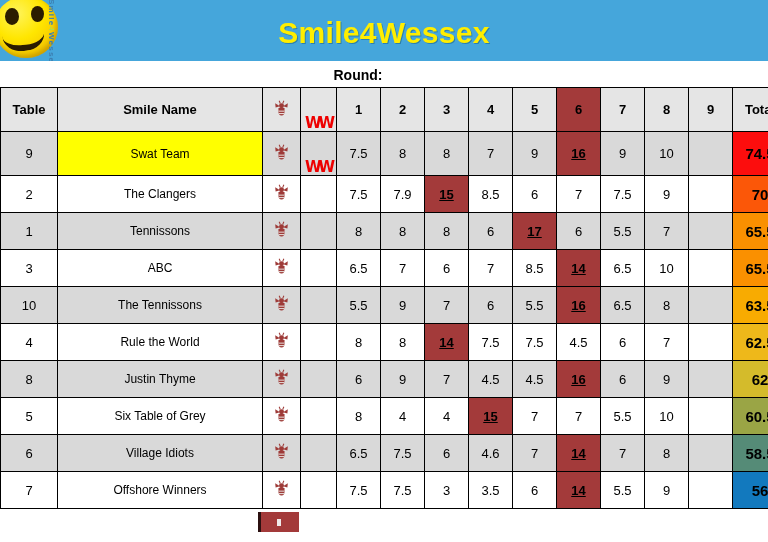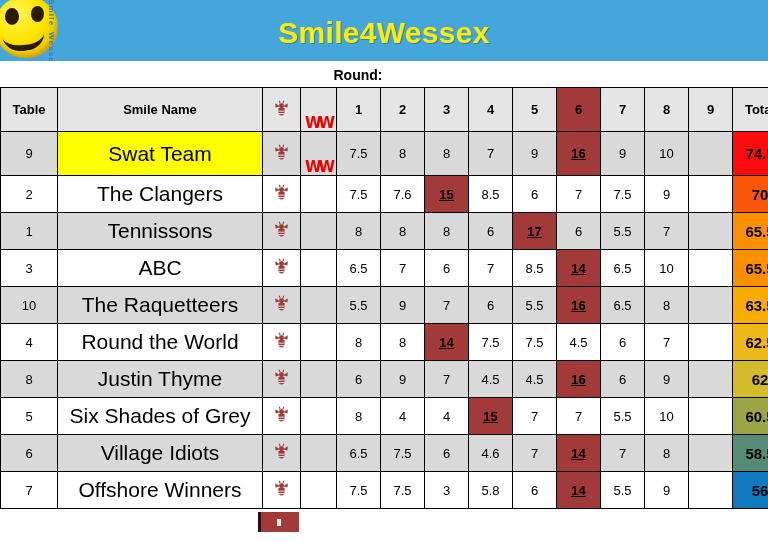--- a/index.html
+++ b/index.html
@@ -90,21 +90,21 @@
     background:#e5e5e5;
     font-size:13px;font-weight:bold;
   }
   th.c-table{width:56px;}
   th.c-team{width:204px;}
   th.c-bee{width:37px;}
   th.c-win{width:35px;}
   th.c-rnd{width:43px;}
   th.c-total{width:54px;}
   th.th-team{text-align:left;padding-left:8px;}
-  td.td-team{text-align:left;padding-left:8px;font-size:21px;}
+  td.td-team{text-align:left;padding-left:8px;font-size:12px;}
   td.td-tablenum{font-size:13px;}
   td.td-score{font-size:13px;}
   tr.row-odd td{background:#d9d9d9;}
   tr.row-even td{background:#ffffff;}
   td.hi{background:#a33a3a !important;color:#ffffff;font-weight:bold;text-decoration:underline;}
   td.leader-name{background:#ffff00 !important;}
   td.td-total{
     font-size:15px;font-weight:bold;color:#ffffff;
   }
   th.col6-head{background:#a33a3a !important;}
@@ -219,21 +219,21 @@
                 <rect x="4.8" y="13" width="5.4" height="1.1" fill="#e0d2cf"></rect>
                 <ellipse cx="7.5" cy="5.6" rx="2.5" ry="2.3"></ellipse>
                 <path d="M1.2 3.2 L6 6.2 L1.6 7.6 Z"></path>
                 <path d="M13.8 3.2 L9 6.2 L13.4 7.6 Z"></path>
                 <rect x="5.2" y="0.6" width="1" height="3" transform="rotate(-22 5.7 2)"></rect>
                 <rect x="8.8" y="0.6" width="1" height="3" transform="rotate(22 9.3 2)"></rect>
               </g>
             </svg></span></td>
         <td></td>
         <td class="td-score">7.5</td>
-        <td class="td-score">7.6</td>
+        <td class="td-score">7.9</td>
         <td class="td-score hi">15</td>
         <td class="td-score">8.5</td>
         <td class="td-score">6</td>
         <td class="td-score">7</td>
         <td class="td-score">7.5</td>
         <td class="td-score">9</td>
         <td class="td-score"></td>
         <td class="td-total" style="background: rgb(251, 87, 8);">70</td>
       </tr>
       <tr class="row-odd">
@@ -287,21 +287,21 @@
         <td class="td-score">7</td>
         <td class="td-score">8.5</td>
         <td class="td-score hi">14</td>
         <td class="td-score">6.5</td>
         <td class="td-score">10</td>
         <td class="td-score"></td>
         <td class="td-total" style="background: rgb(250, 144, 0);">65.5</td>
       </tr>
       <tr class="row-odd">
         <td class="td-tablenum">10</td>
-        <td class="td-team">The Raquetteers</td>
+        <td class="td-team">The Tennissons</td>
         <td><span class="icon-bee"><svg width="15" height="17" viewBox="0 0 15 17" aria-hidden="true">
               <g fill="#9e3b38">
                 <ellipse cx="7.5" cy="11.2" rx="3.1" ry="4.2"></ellipse>
                 <rect x="4.4" y="8.2" width="6.2" height="1.1"></rect>
                 <rect x="4.4" y="10.6" width="6.2" height="1.1" fill="#e0d2cf"></rect>
                 <rect x="4.8" y="13" width="5.4" height="1.1" fill="#e0d2cf"></rect>
                 <ellipse cx="7.5" cy="5.6" rx="2.5" ry="2.3"></ellipse>
                 <path d="M1.2 3.2 L6 6.2 L1.6 7.6 Z"></path>
                 <path d="M13.8 3.2 L9 6.2 L13.4 7.6 Z"></path>
                 <rect x="5.2" y="0.6" width="1" height="3" transform="rotate(-22 5.7 2)"></rect>
@@ -315,21 +315,21 @@
         <td class="td-score">6</td>
         <td class="td-score">5.5</td>
         <td class="td-score hi">16</td>
         <td class="td-score">6.5</td>
         <td class="td-score">8</td>
         <td class="td-score"></td>
         <td class="td-total" style="background: rgb(248, 171, 1);">63.5</td>
       </tr>
       <tr class="row-even">
         <td class="td-tablenum">4</td>
-        <td class="td-team">Round the World</td>
+        <td class="td-team">Rule the World</td>
         <td><span class="icon-bee"><svg width="15" height="17" viewBox="0 0 15 17" aria-hidden="true">
               <g fill="#9e3b38">
                 <ellipse cx="7.5" cy="11.2" rx="3.1" ry="4.2"></ellipse>
                 <rect x="4.4" y="8.2" width="6.2" height="1.1"></rect>
                 <rect x="4.4" y="10.6" width="6.2" height="1.1" fill="#e0d2cf"></rect>
                 <rect x="4.8" y="13" width="5.4" height="1.1" fill="#e0d2cf"></rect>
                 <ellipse cx="7.5" cy="5.6" rx="2.5" ry="2.3"></ellipse>
                 <path d="M1.2 3.2 L6 6.2 L1.6 7.6 Z"></path>
                 <path d="M13.8 3.2 L9 6.2 L13.4 7.6 Z"></path>
                 <rect x="5.2" y="0.6" width="1" height="3" transform="rotate(-22 5.7 2)"></rect>
@@ -371,21 +371,21 @@
         <td class="td-score">4.5</td>
         <td class="td-score">4.5</td>
         <td class="td-score hi">16</td>
         <td class="td-score">6</td>
         <td class="td-score">9</td>
         <td class="td-score"></td>
         <td class="td-total" style="background: rgb(212, 187, 43);">62</td>
       </tr>
       <tr class="row-even">
         <td class="td-tablenum">5</td>
-        <td class="td-team">Six Shades of Grey</td>
+        <td class="td-team">Six Table of Grey</td>
         <td><span class="icon-bee"><svg width="15" height="17" viewBox="0 0 15 17" aria-hidden="true">
               <g fill="#9e3b38">
                 <ellipse cx="7.5" cy="11.2" rx="3.1" ry="4.2"></ellipse>
                 <rect x="4.4" y="8.2" width="6.2" height="1.1"></rect>
                 <rect x="4.4" y="10.6" width="6.2" height="1.1" fill="#e0d2cf"></rect>
                 <rect x="4.8" y="13" width="5.4" height="1.1" fill="#e0d2cf"></rect>
                 <ellipse cx="7.5" cy="5.6" rx="2.5" ry="2.3"></ellipse>
                 <path d="M1.2 3.2 L6 6.2 L1.6 7.6 Z"></path>
                 <path d="M13.8 3.2 L9 6.2 L13.4 7.6 Z"></path>
                 <rect x="5.2" y="0.6" width="1" height="3" transform="rotate(-22 5.7 2)"></rect>
@@ -445,21 +445,21 @@
                 <path d="M1.2 3.2 L6 6.2 L1.6 7.6 Z"></path>
                 <path d="M13.8 3.2 L9 6.2 L13.4 7.6 Z"></path>
                 <rect x="5.2" y="0.6" width="1" height="3" transform="rotate(-22 5.7 2)"></rect>
                 <rect x="8.8" y="0.6" width="1" height="3" transform="rotate(22 9.3 2)"></rect>
               </g>
             </svg></span></td>
         <td></td>
         <td class="td-score">7.5</td>
         <td class="td-score">7.5</td>
         <td class="td-score">3</td>
-        <td class="td-score">5.8</td>
+        <td class="td-score">3.5</td>
         <td class="td-score">6</td>
         <td class="td-score hi">14</td>
         <td class="td-score">5.5</td>
         <td class="td-score">9</td>
         <td class="td-score"></td>
         <td class="td-total" style="background: rgb(18, 121, 190);">56</td>
       </tr>
     </tbody>
 </table>
 

